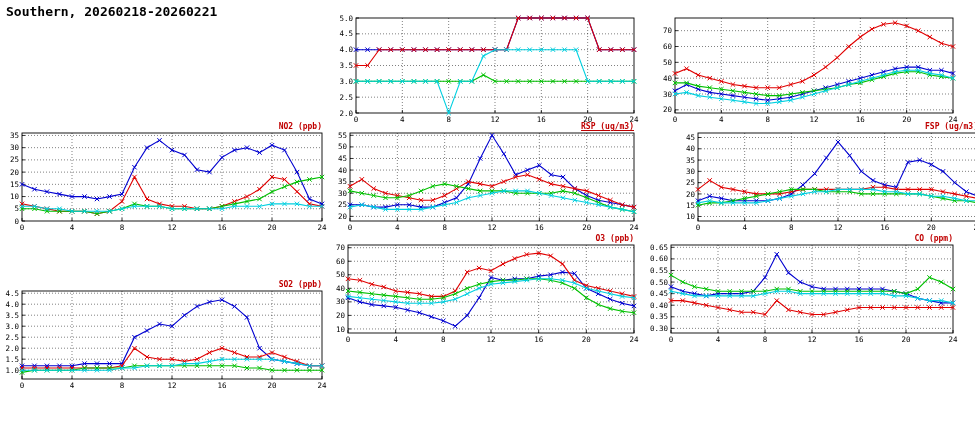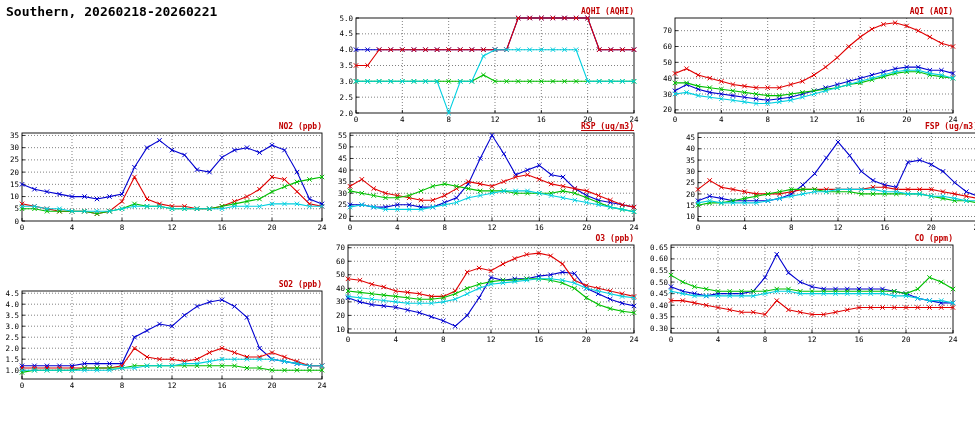--- a/index.html
+++ b/index.html
@@ -12,21 +12,20 @@
   .gridline{stroke:#000;stroke-width:0.5;stroke-dasharray:1,2;}
   .axisline{stroke:#000;stroke-width:0.8;}
 </style>
 </head>
 <body>
 
 <div id="title">Southern, 20260218-20260221</div>
 
 <div id="panels">
     <div class="panel" style="left: 0px; top: 0px; width: 975px; height: 447px; pointer-events: none;">
-      <div class="panel-title" style="left: 356px; width: 278px; top: 7px;">AQHI (AQHI)</div>
       <svg width="975" height="447">
         <rect x="356" y="18" width="278" height="95" fill="#ffffff" stroke="#000000" stroke-width="0.9"></rect>
         <line x1="356" x2="356" y1="113" y2="110" class="axisline"></line>
         <text x="356" y="122" text-anchor="middle" class="tick-label">0</text>
         <line x1="402.3333333333333" x2="402.3333333333333" y1="18" y2="113" class="gridline"></line>
         <line x1="402.3333333333333" x2="402.3333333333333" y1="113" y2="110" class="axisline"></line>
         <text x="402.3333333333333" y="122" text-anchor="middle" class="tick-label">4</text>
         <line x1="448.66666666666663" x2="448.66666666666663" y1="18" y2="113" class="gridline"></line>
         <line x1="448.66666666666663" x2="448.66666666666663" y1="113" y2="110" class="axisline"></line>
         <text x="448.66666666666663" y="122" text-anchor="middle" class="tick-label">8</text>
@@ -168,21 +167,20 @@
           <path d="M573.8833333333332,47.46666666666667L578.2833333333333,51.866666666666674M573.8833333333332,51.866666666666674L578.2833333333333,47.46666666666667" stroke="#00d0e0" stroke-width="1" fill="none"></path>
           <path d="M585.4666666666667,79.13333333333334L589.8666666666668,83.53333333333335M585.4666666666667,83.53333333333335L589.8666666666668,79.13333333333334" stroke="#00d0e0" stroke-width="1" fill="none"></path>
           <path d="M597.05,79.13333333333334L601.45,83.53333333333335M597.05,83.53333333333335L601.45,79.13333333333334" stroke="#00d0e0" stroke-width="1" fill="none"></path>
           <path d="M608.6333333333332,79.13333333333334L613.0333333333333,83.53333333333335M608.6333333333332,83.53333333333335L613.0333333333333,79.13333333333334" stroke="#00d0e0" stroke-width="1" fill="none"></path>
           <path d="M620.2166666666667,79.13333333333334L624.6166666666668,83.53333333333335M620.2166666666667,83.53333333333335L624.6166666666668,79.13333333333334" stroke="#00d0e0" stroke-width="1" fill="none"></path>
           <path d="M631.8,79.13333333333334L636.2,83.53333333333335M631.8,83.53333333333335L636.2,79.13333333333334" stroke="#00d0e0" stroke-width="1" fill="none"></path>
         </g>
       </svg>
     </div>
     <div class="panel" style="left: 0px; top: 0px; width: 975px; height: 447px; pointer-events: none;">
-      <div class="panel-title" style="left: 675px; width: 278px; top: 7px;">AQI (AQI)</div>
       <svg width="975" height="447">
         <rect x="675" y="18" width="278" height="95" fill="#ffffff" stroke="#000000" stroke-width="0.9"></rect>
         <line x1="675" x2="675" y1="113" y2="110" class="axisline"></line>
         <text x="675" y="122" text-anchor="middle" class="tick-label">0</text>
         <line x1="721.3333333333334" x2="721.3333333333334" y1="18" y2="113" class="gridline"></line>
         <line x1="721.3333333333334" x2="721.3333333333334" y1="113" y2="110" class="axisline"></line>
         <text x="721.3333333333334" y="122" text-anchor="middle" class="tick-label">4</text>
         <line x1="767.6666666666666" x2="767.6666666666666" y1="18" y2="113" class="gridline"></line>
         <line x1="767.6666666666666" x2="767.6666666666666" y1="113" y2="110" class="axisline"></line>
         <text x="767.6666666666666" y="122" text-anchor="middle" class="tick-label">8</text>

